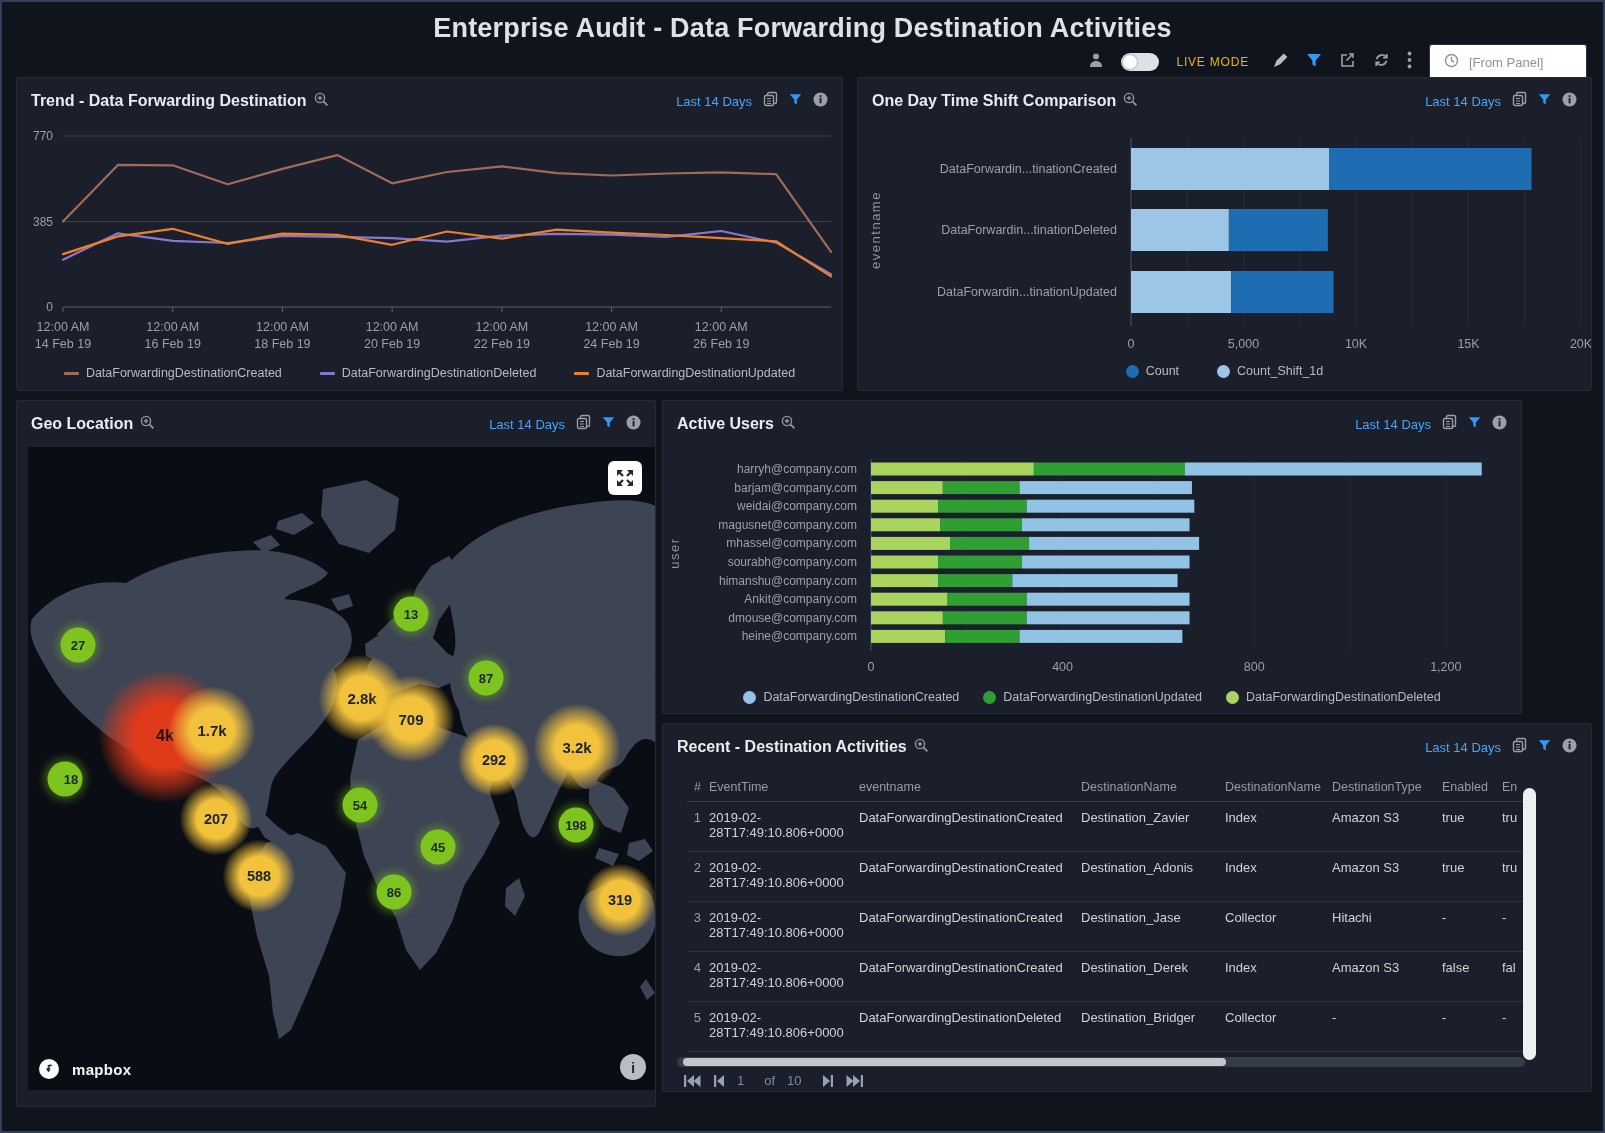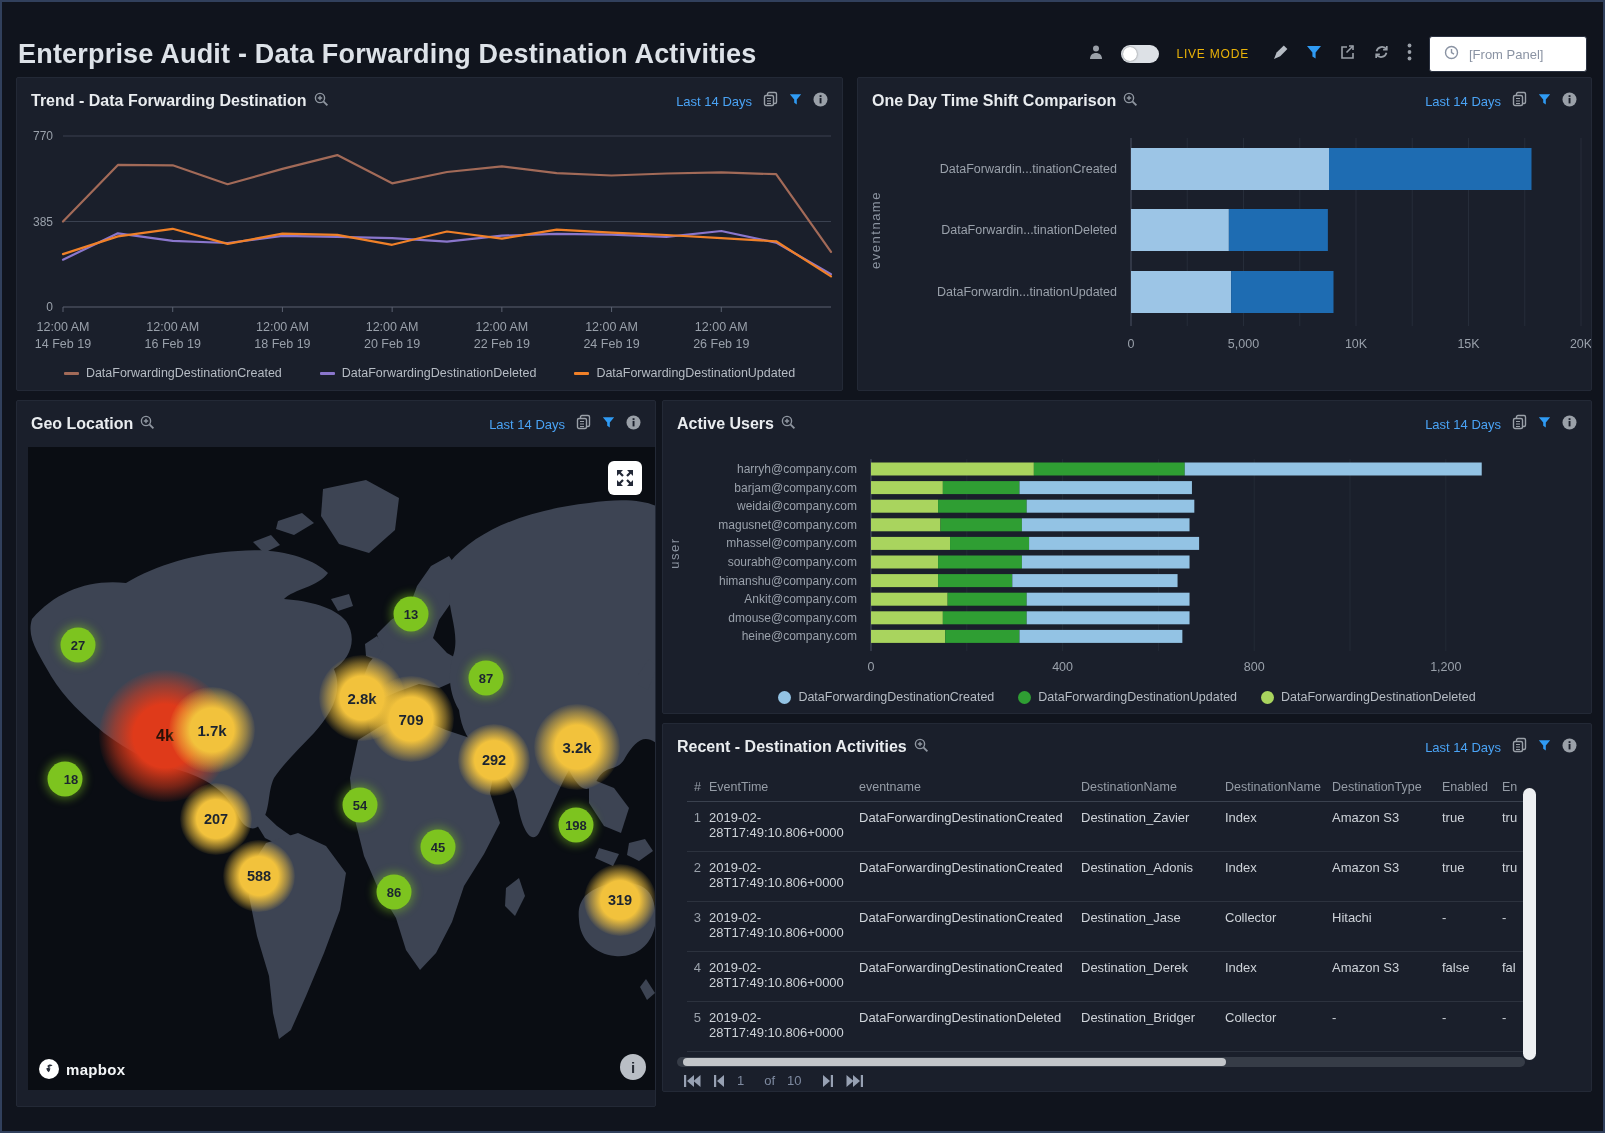--- a/index.html
+++ b/index.html
@@ -2,38 +2,38 @@
 <html><head>
 <meta charset="utf-8">
 <style>
   * { margin:0; padding:0; box-sizing:border-box; }
   html,body { background:#06080c; }
   body { font-family:"Liberation Sans","DejaVu Sans",sans-serif; }
   .page { position:relative; width:1605px; height:1133px; background:#10141d;
           border:2px solid #31405c; overflow:hidden; }
 
   
-  .hdr { position:absolute; left:0; top:16px; width:100%; height:72px;
-         display:flex; align-items:center; padding:6px 16px; }
+  .hdr { position:absolute; left:0; top:5px; width:100%; height:72px;
+         display:flex; align-items:center; padding:6px 16px;flex-direction:column; }
   .hdr h1 { font-size:27px; font-weight:700; color:#dde2e8; letter-spacing:.2px; }
   .hdr-controls { margin-left:auto; display:flex; align-items:center; gap:17px; }
   .toggle { width:38px; height:18px; border-radius:9px; background:#dde1e6; position:relative; cursor:pointer; }
   .toggle .knob { position:absolute; left:2px; top:2px; width:14px; height:14px; border-radius:50%;
                   background:#fff; box-shadow:0 0 2px rgba(0,0,0,.5); }
   .livemode { font-size:12px; color:#eab308; letter-spacing:.8px; margin-right:6px; }
   .from-panel { display:flex; align-items:center; gap:10px; background:#ffffff; border:1px solid #2a3140;
                 border-radius:3px; height:36px; padding:0 14px; min-width:158px; color:#8a93a3; font-size:13px; }
   .ic { display:inline-block; }
 
   
   .panel { position:absolute; background:#1a1f2b; border:1px solid #232936; border-radius:2px; overflow:hidden; }
   #panel-trend  { left:14px;  top:75px;  width:827px; height:314px; }
   #panel-shift  { left:855px; top:75px;  width:735px; height:314px; }
   #panel-geo    { left:14px;  top:398px; width:640px; height:707px; }
-  #panel-users  { left:660px; top:398px; width:930px; height:314px; }
+  #panel-users  { left:660px; top:398px; width:860px; height:314px; }
   #panel-recent { left:660px; top:721px; width:930px; height:369px; }
   .panel-hd { height:46px; display:flex; align-items:center; padding:0 14px; }
   .p-title { font-size:16px; font-weight:600; color:#e9ecef; }
   .p-mag { margin-left:7px; }
   .p-tools { margin-left:auto; display:flex; align-items:center; gap:11px; }
   .range { color:#4aa3f5; font-size:13px; cursor:pointer; }
   .p-body { position:absolute; left:0; top:46px; right:0; bottom:0; }
   svg text { font-family:"Liberation Sans","DejaVu Sans",sans-serif; }
 
   
@@ -48,21 +48,21 @@
          font-weight:700; color:#1c2430; transform:translate(-50%,-50%); line-height:1; }
   .bub.green { width:35px; height:35px; background:#7dc41f; box-shadow:0 0 9px 3px rgba(125,196,31,.45); font-size:13px; }
   .bub.yellow { width:72px; height:72px; font-size:14.5px;
     background:radial-gradient(circle,#f2c23c 0%,#f2c23c 38%,rgba(242,194,60,.45) 58%,rgba(242,194,60,0) 72%); }
   .bub.yellow-lg { width:86px; height:86px; font-size:15px;
     background:radial-gradient(circle,#f2c23c 0%,#f2c23c 36%,rgba(242,194,60,.45) 57%,rgba(242,194,60,0) 72%); }
   .bub.red { width:132px; height:132px; font-size:16px; color:#2a1006;
     background:radial-gradient(circle,#df3a1a 0%,#df3a1a 34%,rgba(223,58,26,.5) 55%,rgba(223,58,26,0) 72%); }
   .map-expand { position:absolute; top:14px; right:14px; width:34px; height:34px; background:#fff; border-radius:6px;
                 display:flex; align-items:center; justify-content:center; cursor:pointer; }
-  .mapbox { position:absolute; left:10px; bottom:10px; display:flex; align-items:center; gap:6px; }
+  .mapbox { position:absolute; left:10px; bottom:10px; display:flex; align-items:center; gap:12px; }
   .mapbox .mb-txt { color:#f4f6f8; font-size:15px; font-weight:600; letter-spacing:.3px; }
   .map-info { position:absolute; right:10px; bottom:10px; width:26px; height:26px; border-radius:50%;
               background:#b9bec5; color:#272c35; font-weight:700; font-size:15px;
               display:flex; align-items:center; justify-content:center; cursor:pointer; }
 
   
   .tbl { position:absolute; left:24px; top:48px; width:844px; font-size:13px; }
   .trow, .thead { display:grid; grid-template-columns:22px 150px 222px 144px 107px 110px 60px 44px; column-gap:0; }
   .thead { color:#959ca6; font-size:12.5px; height:30px; align-items:center; border-bottom:1px solid #3a414e; }
   .trow { color:#ced3d9; min-height:50px; border-bottom:1px solid #2c323e; padding:8px 0 6px; cursor:default; }
@@ -258,20 +258,30 @@
           <text x="259" y="172" fill="#9aa1ab" font-size="12.5" text-anchor="end">DataForwardin...tinationUpdated</text>
           <rect x="273" y="147" width="100.125" height="42" fill="#9cc5e6"></rect>
           <rect x="373.125" y="147" width="102.375" height="42" fill="#1e6cb2"></rect>
           <text x="273" y="224" fill="#99a0aa" font-size="12.5" text-anchor="middle">0</text>
           <text x="385.5" y="224" fill="#99a0aa" font-size="12.5" text-anchor="middle">5,000</text>
           <text x="498" y="224" fill="#99a0aa" font-size="12.5" text-anchor="middle">10K</text>
           <text x="610.5" y="224" fill="#99a0aa" font-size="12.5" text-anchor="middle">15K</text>
           <text x="723" y="224" fill="#99a0aa" font-size="12.5" text-anchor="middle">20K</text>
           <text x="22" y="106" fill="#8b93a0" font-size="13" text-anchor="middle" letter-spacing="1.5" transform="rotate(-90 22 106)">eventname</text>
         </svg>
+      <div class="legend" id="shift-legend" style="bottom:12px;">
+          <span class="li">
+            <span class="dot" style="background: rgb(30, 108, 178);"></span>
+            <span>Count</span>
+          </span>
+          <span class="li">
+            <span class="dot" style="background: rgb(156, 197, 230);"></span>
+            <span>Count_Shift_1d</span>
+          </span>
+        </div>
     </div>
   </section>
 
   <section class="panel" id="panel-geo">
     <div class="panel-hd">
       <span class="p-title">Geo Location</span>
       <span class="p-mag ic"><svg width="15" height="15" viewBox="0 0 15 15" fill="none" stroke="#8f96a0" stroke-width="1.4">
             <circle cx="6" cy="6" r="4.6"></circle>
             <path d="M6,3.8 v4.4 M3.8,6 h4.4"></path>
             <path d="M9.4,9.4 L13.4,13.4" stroke-width="1.8"></path>

